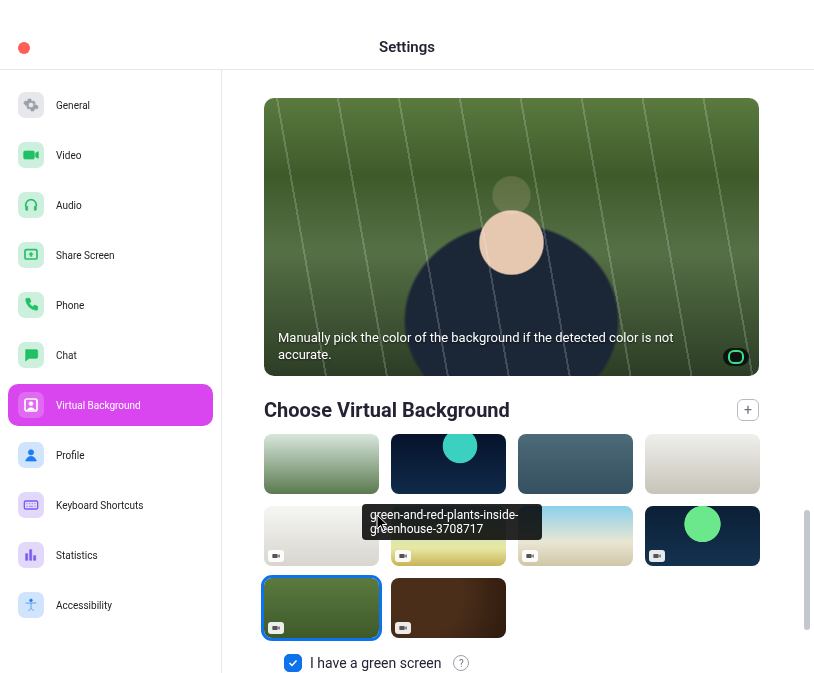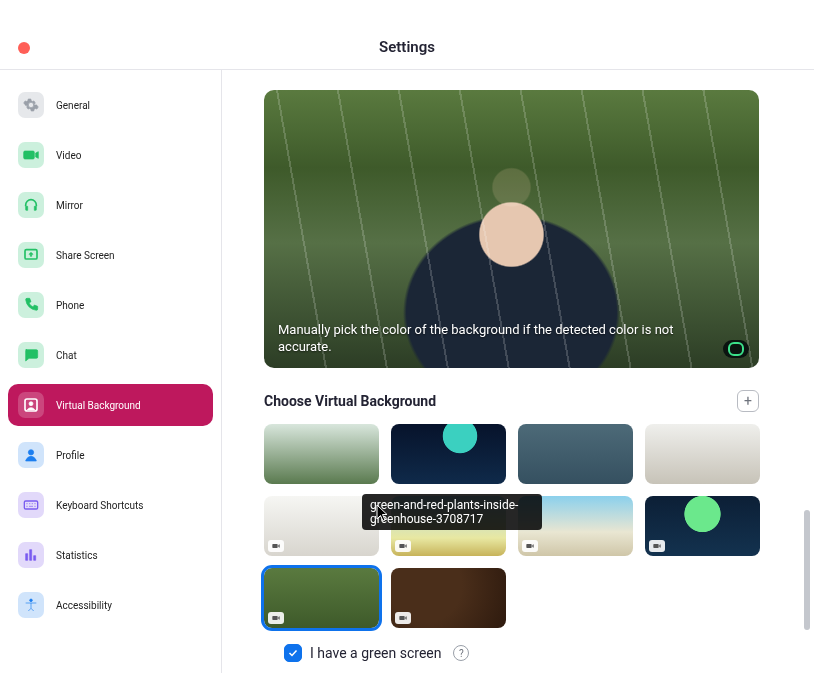--- a/index.html
+++ b/index.html
@@ -48,21 +48,21 @@
     align-items: center;
     gap: 12px;
     padding: 8px 10px;
     border-radius: 10px;
     font-size: 10px;
     color: #222;
     cursor: pointer;
     margin-bottom: 8px;
   }
   .sidebar-item.selected {
-    background: #be185d;
+    background: #d946ef;
     color: #fff;
   }
   .side-icon {
     width: 26px;
     height: 26px;
     border-radius: 7px;
     background: #dbe0e6;
     display:flex;
     align-items:center;
     justify-content:center;
@@ -92,20 +92,21 @@
   .preview {
     width: 495px;
     height: 278px;
     border-radius: 10px;
     position: relative;
     overflow: hidden;
     background:
       radial-gradient(circle at 50% 52%, #e6c7b0 0%, #e6c7b0 11%, rgba(0,0,0,0) 11.5%),
       radial-gradient(ellipse at 50% 80%, #1b2636 0%, #1b2636 30%, rgba(0,0,0,0) 31%),
       linear-gradient(180deg, #5a7a3f 0%, #3e5a2a 28%, #567046 55%, #2c3d25 100%);
+    margin-top: 8px;
   }
   .preview::before{
     content:"";
     position:absolute; inset:0;
     background:
       radial-gradient(circle at 50% 35%, #3a2c24 0%, #3a2c24 6%, rgba(0,0,0,0) 6.5%),
       linear-gradient(0deg, rgba(255,255,255,0) 60%, rgba(255,255,255,0) 100%),
       repeating-linear-gradient(80deg, rgba(255,255,255,0.25) 0 2px, rgba(255,255,255,0) 2px 60px);
     opacity:.7;
     mix-blend-mode:screen;
@@ -136,21 +137,21 @@
 
   
   .section-head{
     display:flex;
     align-items:center;
     justify-content:space-between;
     margin: 22px 0 12px 0;
     width: 495px;
   }
   .section-head h2{
-    font-size:14px;
+    font-size:20px;
     font-weight:700;
   }
   .add-btn{
     width:22px;height:22px;
     border:1.5px solid #b8bbc2;
     border-radius:6px;
     display:flex;align-items:center;justify-content:center;
     color:#6d727c;
     cursor:pointer;
     font-size:14px;
@@ -288,21 +289,21 @@
           </span>
           <span>Video</span>
         </div>
         <div class="sidebar-item">
           <span class="side-icon green">
             <svg viewBox="0 0 24 24">
               <path d="M4 14v-2a8 8 0 1116 0v2" fill="none" stroke-width="2.5"></path>
               <path d="M4 14h3v6H5a1 1 0 01-1-1zM20 14h-3v6h2a1 1 0 001-1z"></path>
             </svg>
           </span>
-          <span>Mirror</span>
+          <span>Audio</span>
         </div>
         <div class="sidebar-item">
           <span class="side-icon green">
             <svg viewBox="0 0 24 24">
               <rect x="3" y="4" width="18" height="14" rx="2" fill="none" stroke-width="2.5"></rect>
               <path d="M12 8l3 3h-2v3h-2v-3H9z"></path>
             </svg>
           </span>
           <span>Share Screen</span>
         </div>

